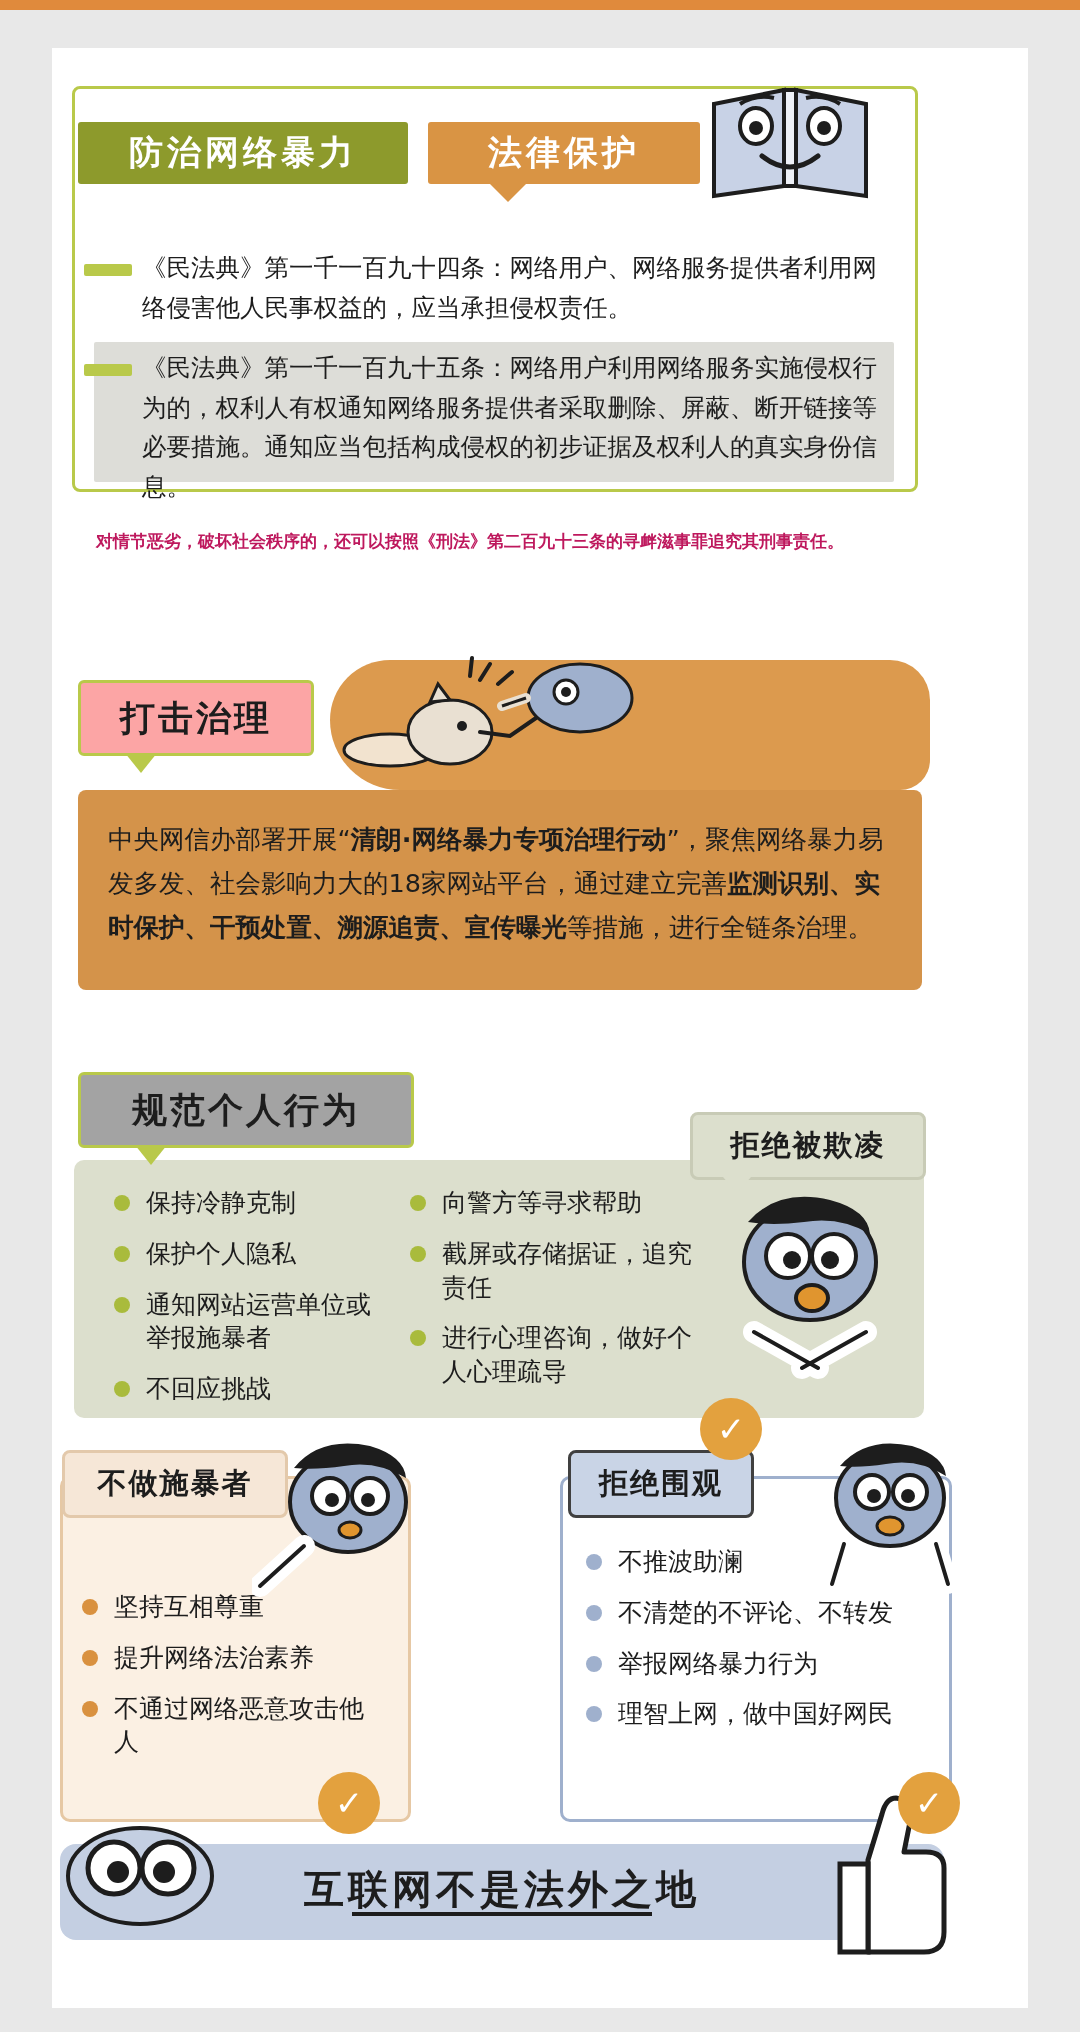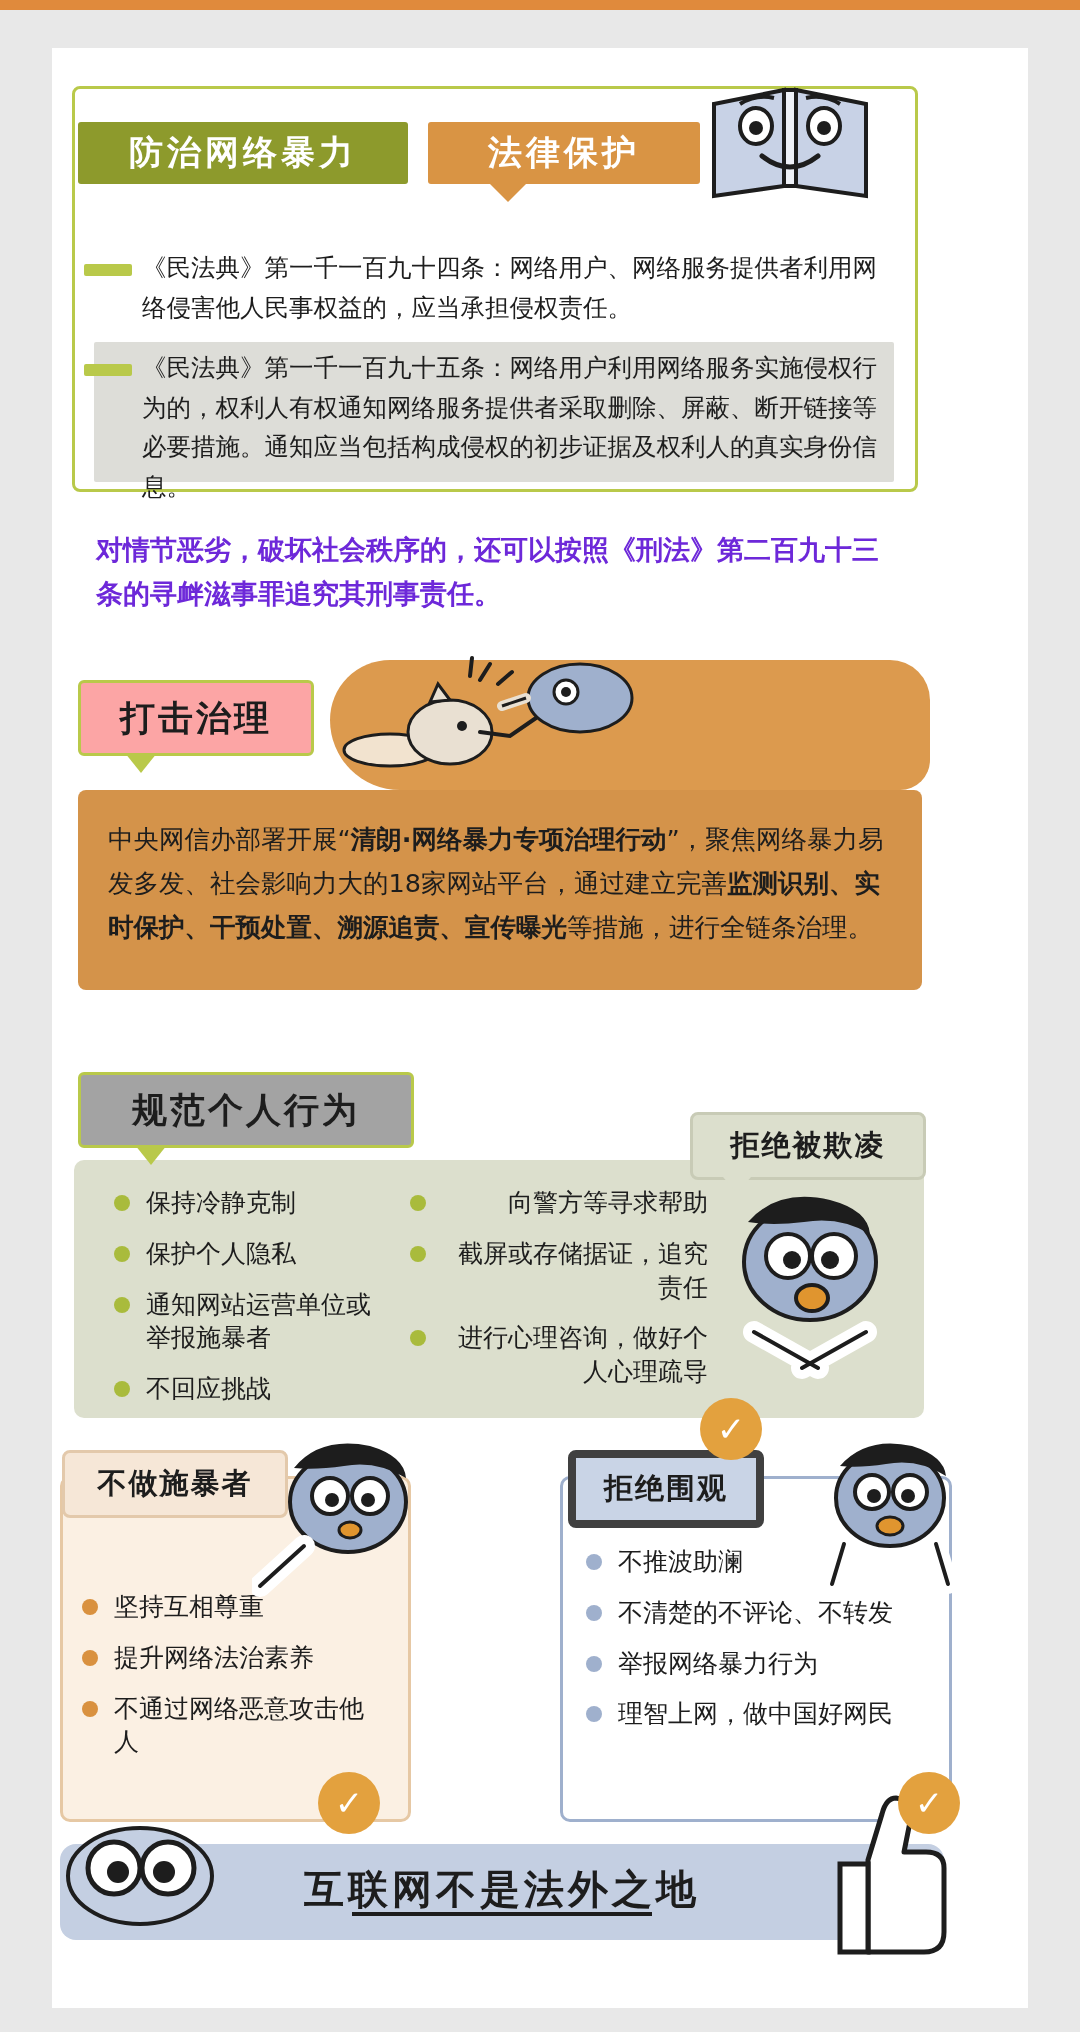--- a/index.html
+++ b/index.html
@@ -46,21 +46,21 @@
   }
   .law1{left:84px;top:248px;}
   .law2{left:84px;top:348px;}
   .grayband{
     position:absolute;left:94px;top:342px;width:800px;height:140px;
     background:#ddddd8;border-radius:2px;z-index:0;
   }
   .law2,.law1{z-index:2;}
   .note{
     position:absolute;left:96px;top:528px;width:798px;
-    font-size:27px;line-height:1.62;color:#6d28d9;font-weight:bold;
+    font-size:17px;line-height:1.62;color:#be185d;font-weight:bold;
     font-family:"DejaVu Sans","Liberation Sans",sans-serif;z-index:2;
   }
   .book{
     position:absolute;left:700px;top:74px;width:180px;height:130px;z-index:5;
   }
   
   .sec2-tab{
     position:absolute;left:78px;top:680px;width:230px;height:70px;
     border:3px solid #b9c94a;border-radius:6px;background:#fca5a5;
     display:flex;align-items:center;justify-content:center;
@@ -103,35 +103,35 @@
     background:#dcdfcd;border-radius:10px;
   }
   .badge{
     position:absolute;display:flex;align-items:center;justify-content:center;
     font-size:29px;font-weight:bold;color:#1d1d1d;border-radius:8px;
     letter-spacing:2px;z-index:8;
   }
   .badge-1{left:690px;top:1112px;width:230px;height:62px;background:#dcdfcd;border:3px solid #c8cbb6;}
   .badge-1:after{content:"";position:absolute;left:30px;bottom:-16px;border-left:14px solid transparent;border-right:14px solid transparent;border-top:16px solid #dcdfcd;}
   .badge-2{left:62px;top:1450px;width:220px;height:62px;background:#f6e7d7;border:3px solid #e3c9ab;}
-  .badge-3{left:568px;top:1450px;width:180px;height:62px;background:#c9d4e6;border:8px solid #404040;}
+  .badge-3{left:568px;top:1450px;width:180px;height:62px;background:#c9d4e6;border:3px solid #404040;}
   ul.bul{list-style:none;margin:0;padding:0;}
   ul.bul li{
     position:relative;padding-left:34px;margin-bottom:17px;
     font-size:25px;line-height:1.35;color:#1d1d1d;
     font-family:"DejaVu Sans","Liberation Sans",sans-serif;
   }
   ul.bul li:before{
     content:"";position:absolute;left:2px;top:9px;width:16px;height:16px;border-radius:50%;
   }
   .col-green li:before{background:#a9bb3c;}
   .col-orange li:before{background:#d9913f;}
   .col-blue li:before{background:#9fb0cd;}
   .list-a{position:absolute;left:112px;top:1186px;width:280px;}
-  .list-b{position:absolute;left:408px;top:1186px;width:300px;text-align:right;}
+  .list-b{position:absolute;left:408px;top:1186px;width:300px;}
   .card-left{
     position:absolute;left:60px;top:1476px;width:345px;height:340px;
     background:#fbf0e3;border:3px solid #e6c8a4;border-radius:10px;
   }
   .card-right{
     position:absolute;left:560px;top:1476px;width:386px;height:340px;
     background:#fff;border:3px solid #9fb0cd;border-radius:10px;
   }
   .list-c{position:absolute;left:80px;top:1590px;width:300px;}
   .list-d{position:absolute;left:584px;top:1545px;width:330px;}

